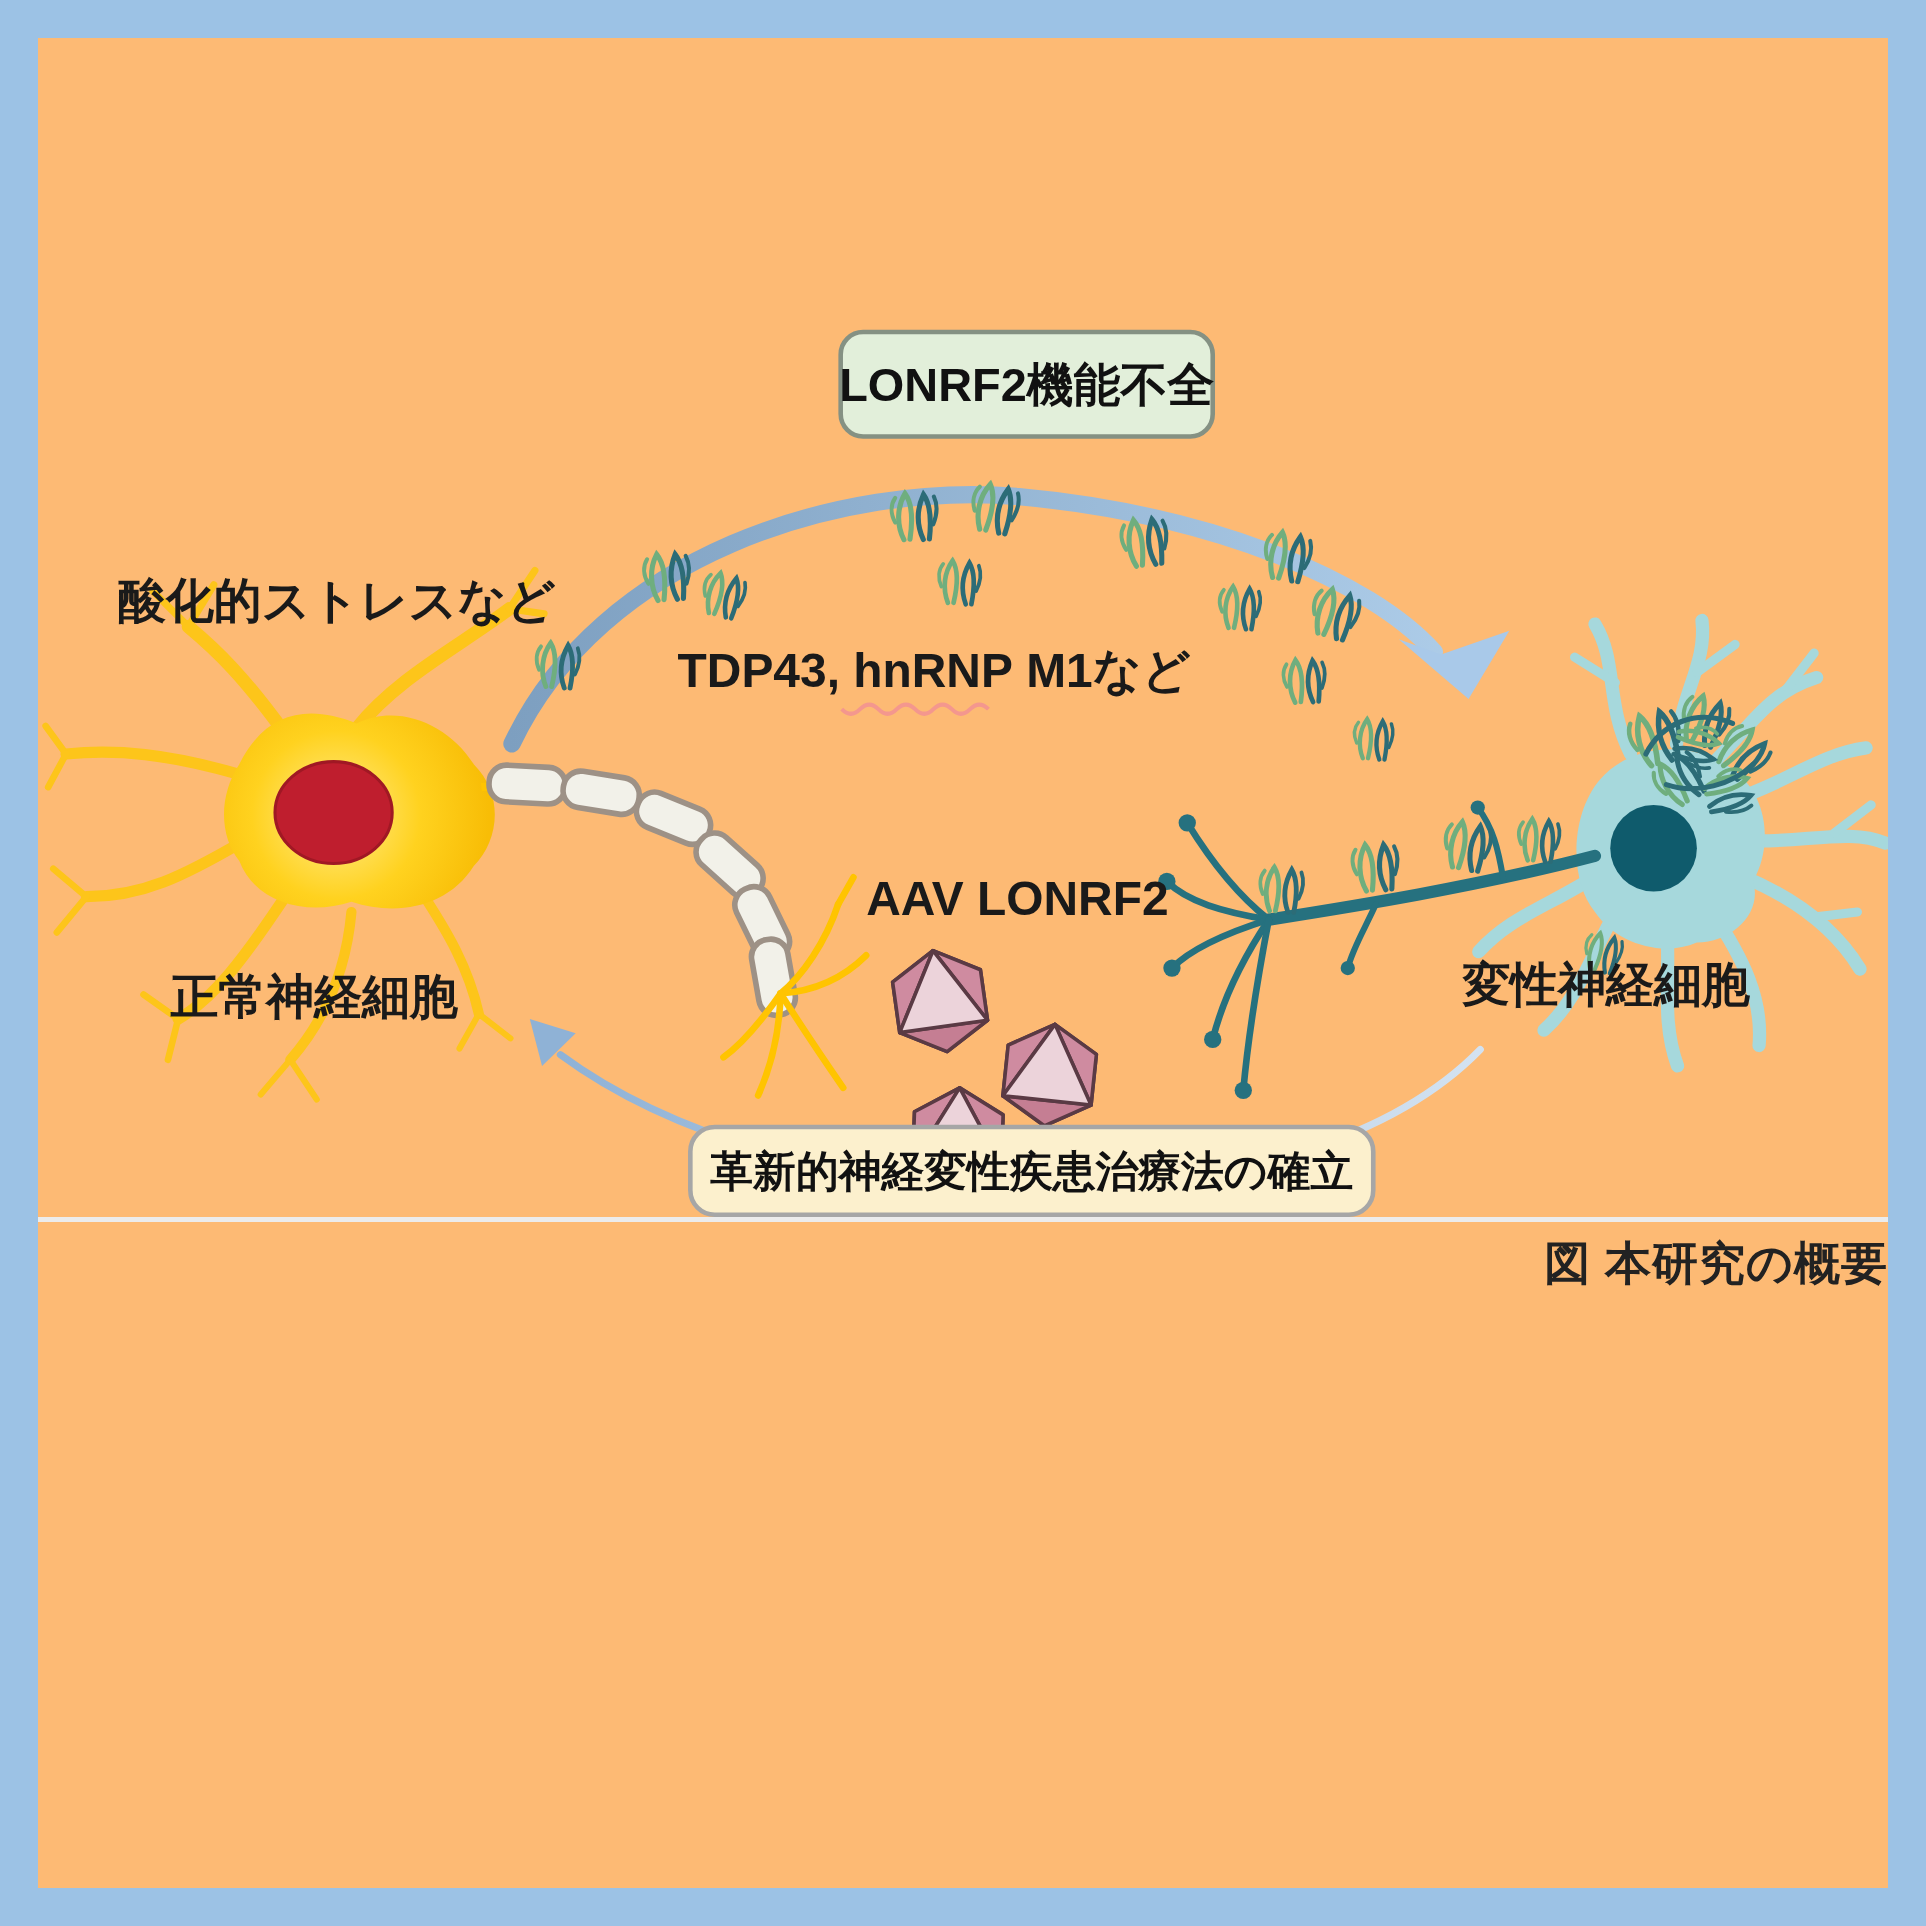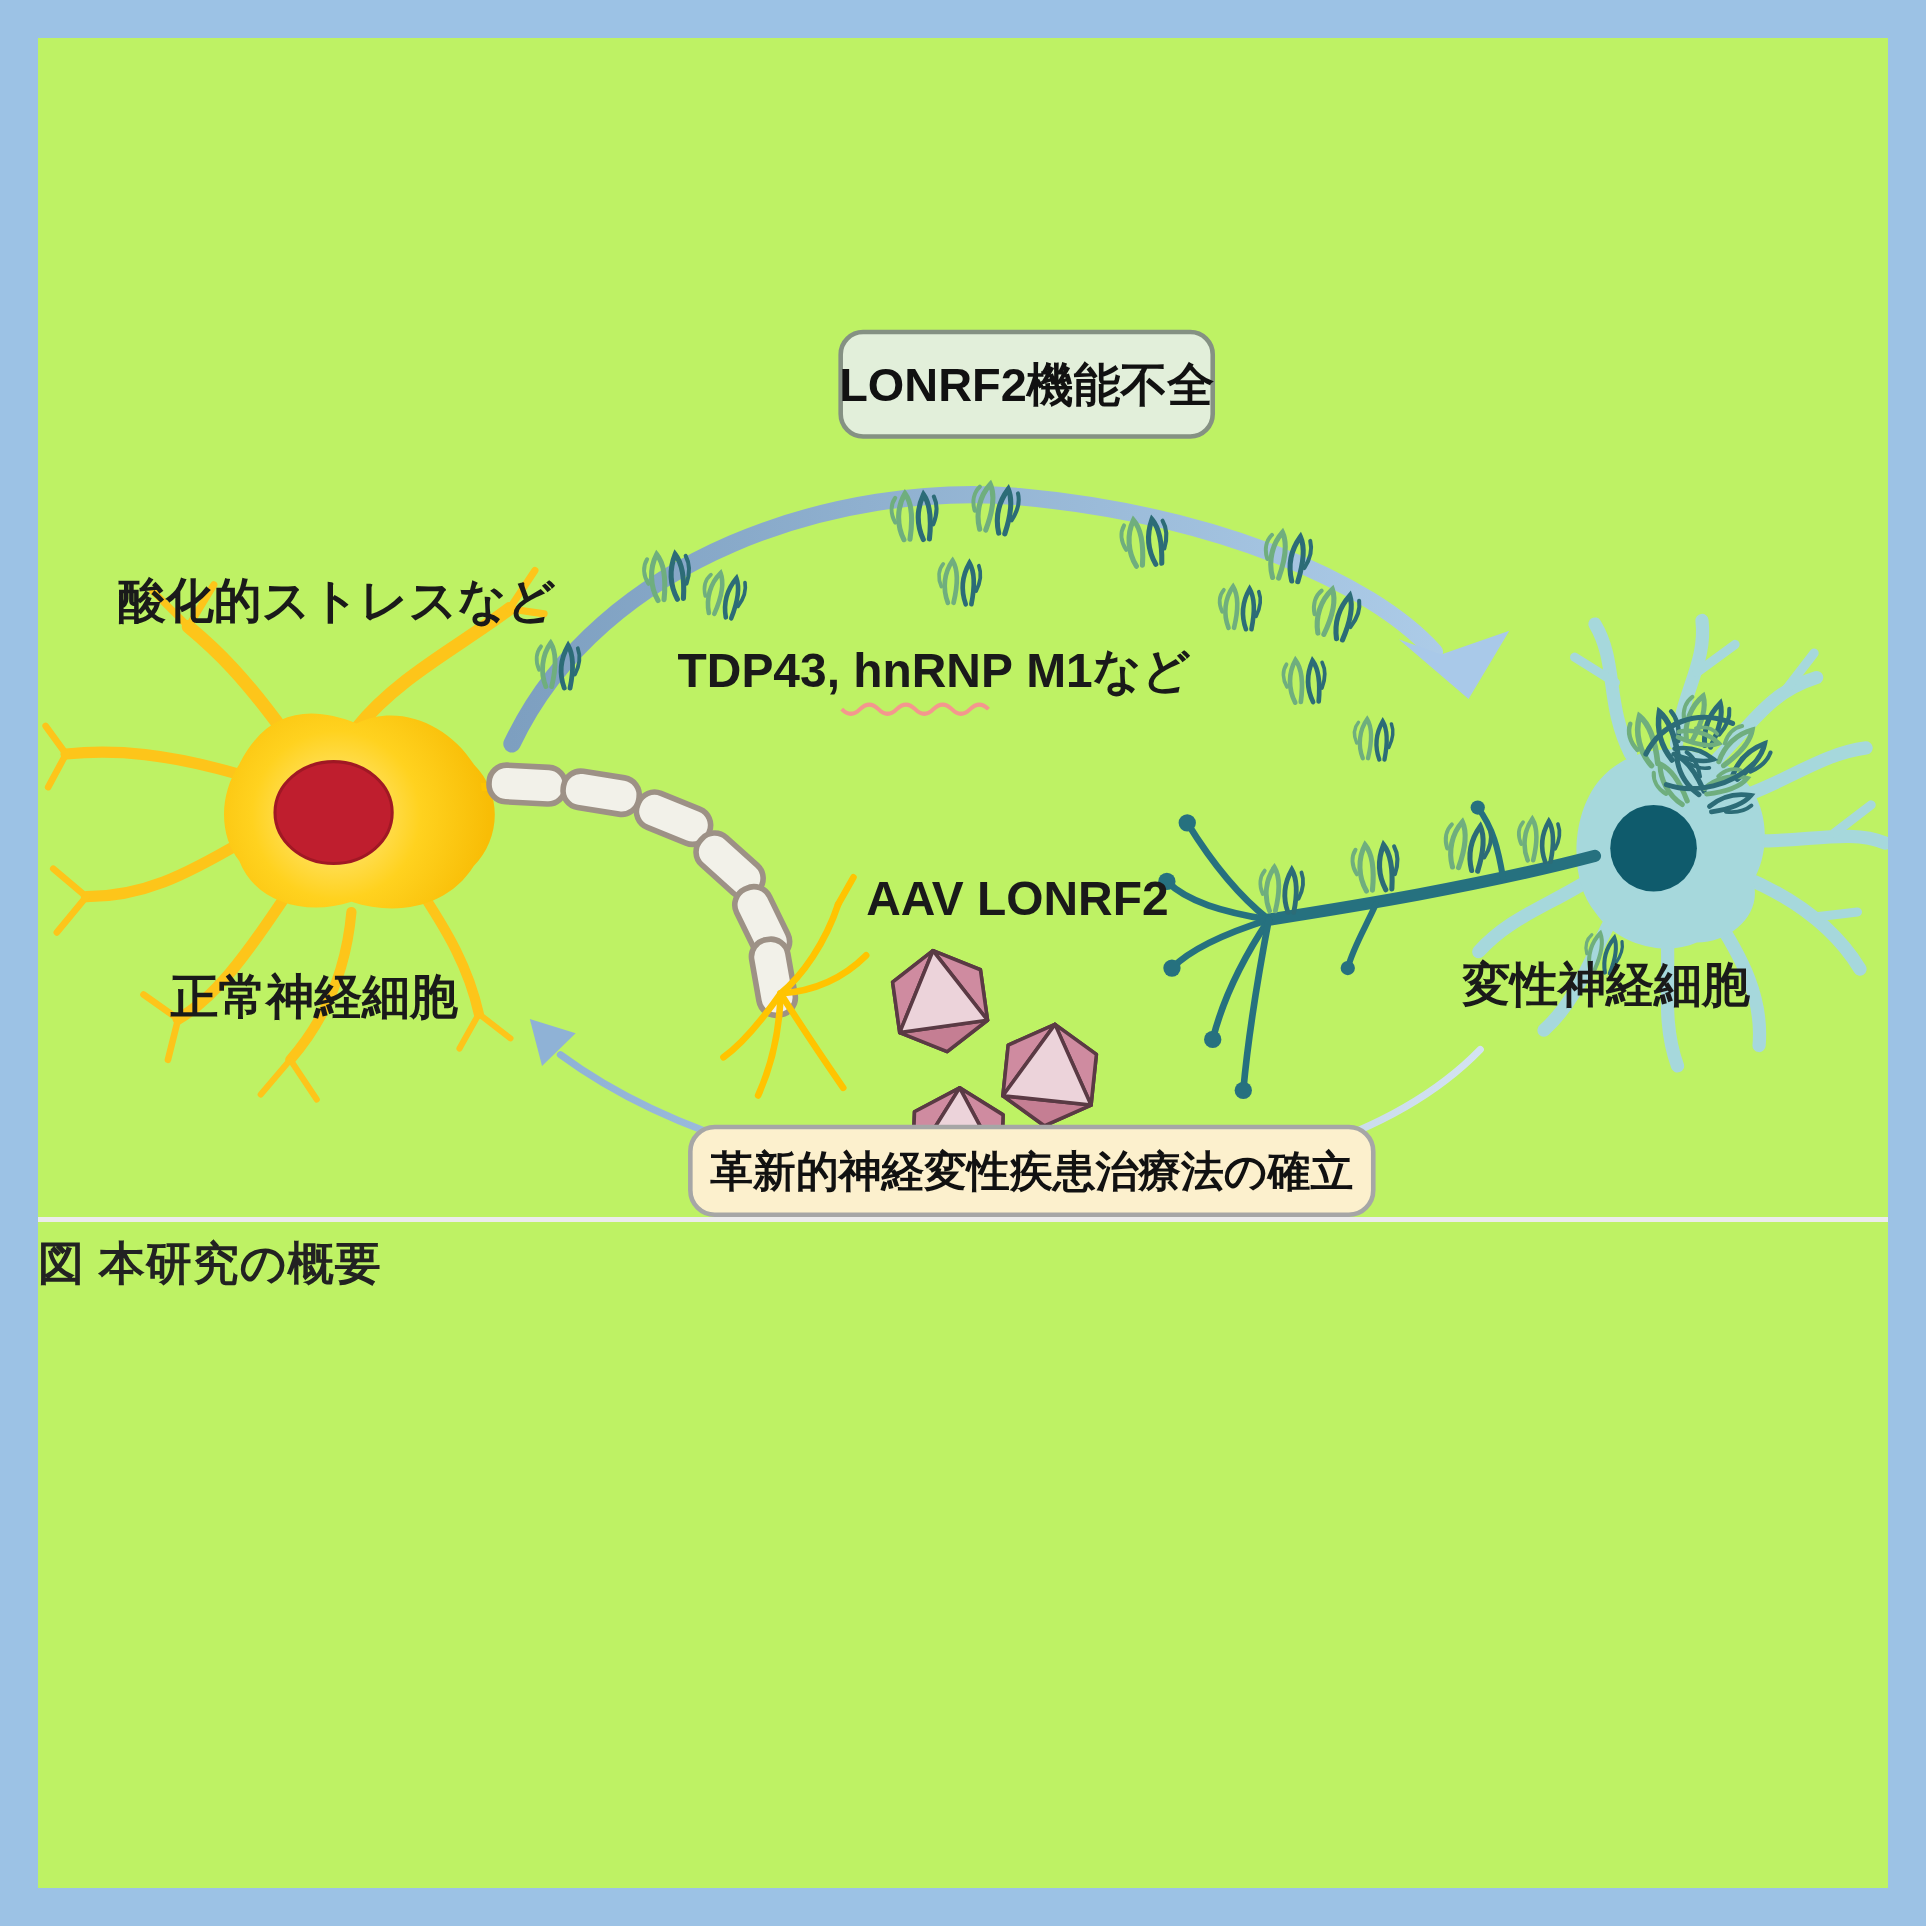--- a/index.html
+++ b/index.html
@@ -3,33 +3,33 @@
 <meta charset="utf-8">
 <style>
   html,body{margin:0;padding:0;}
   body{
     width:1926px;height:1926px;position:relative;
     background:#9cc2e5;
     font-family:"Liberation Sans","DejaVu Sans",sans-serif;
   }
   .content{
     position:absolute;left:38px;top:38px;right:38px;bottom:38px;
-    background:#bef264;
+    background:#fdba74;
   }
   .fig{
     position:absolute;left:0;top:247px;width:1850px;height:938px;margin:0;
   }
   .fig svg{display:block;width:100%;height:100%;}
   .divider{
     position:absolute;left:0;right:0;top:1179px;height:5.1px;
     background:#ececec;
   }
   .caption{
     position:absolute;left:0;right:0;top:1195px;
-    text-align:left;font-size:46px;font-weight:bold;color:#222;
+    text-align:right;font-size:46px;font-weight:bold;color:#222;
     letter-spacing:1px;
   }
   .desc{
     position:absolute;left:23px;right:23px;top:1284px;
     font-size:31px;line-height:1.85;color:#3b3b3b;
     text-align:justify;margin:0;letter-spacing:0.5px;
   }
   
   .figlabel{font-weight:bold;fill:#1a1a1a;font-size:94px;font-family:"Liberation Sans","DejaVu Sans",sans-serif;}
   .boxlabel{font-weight:bold;fill:#111;font-family:"Liberation Sans","DejaVu Sans",sans-serif;}

